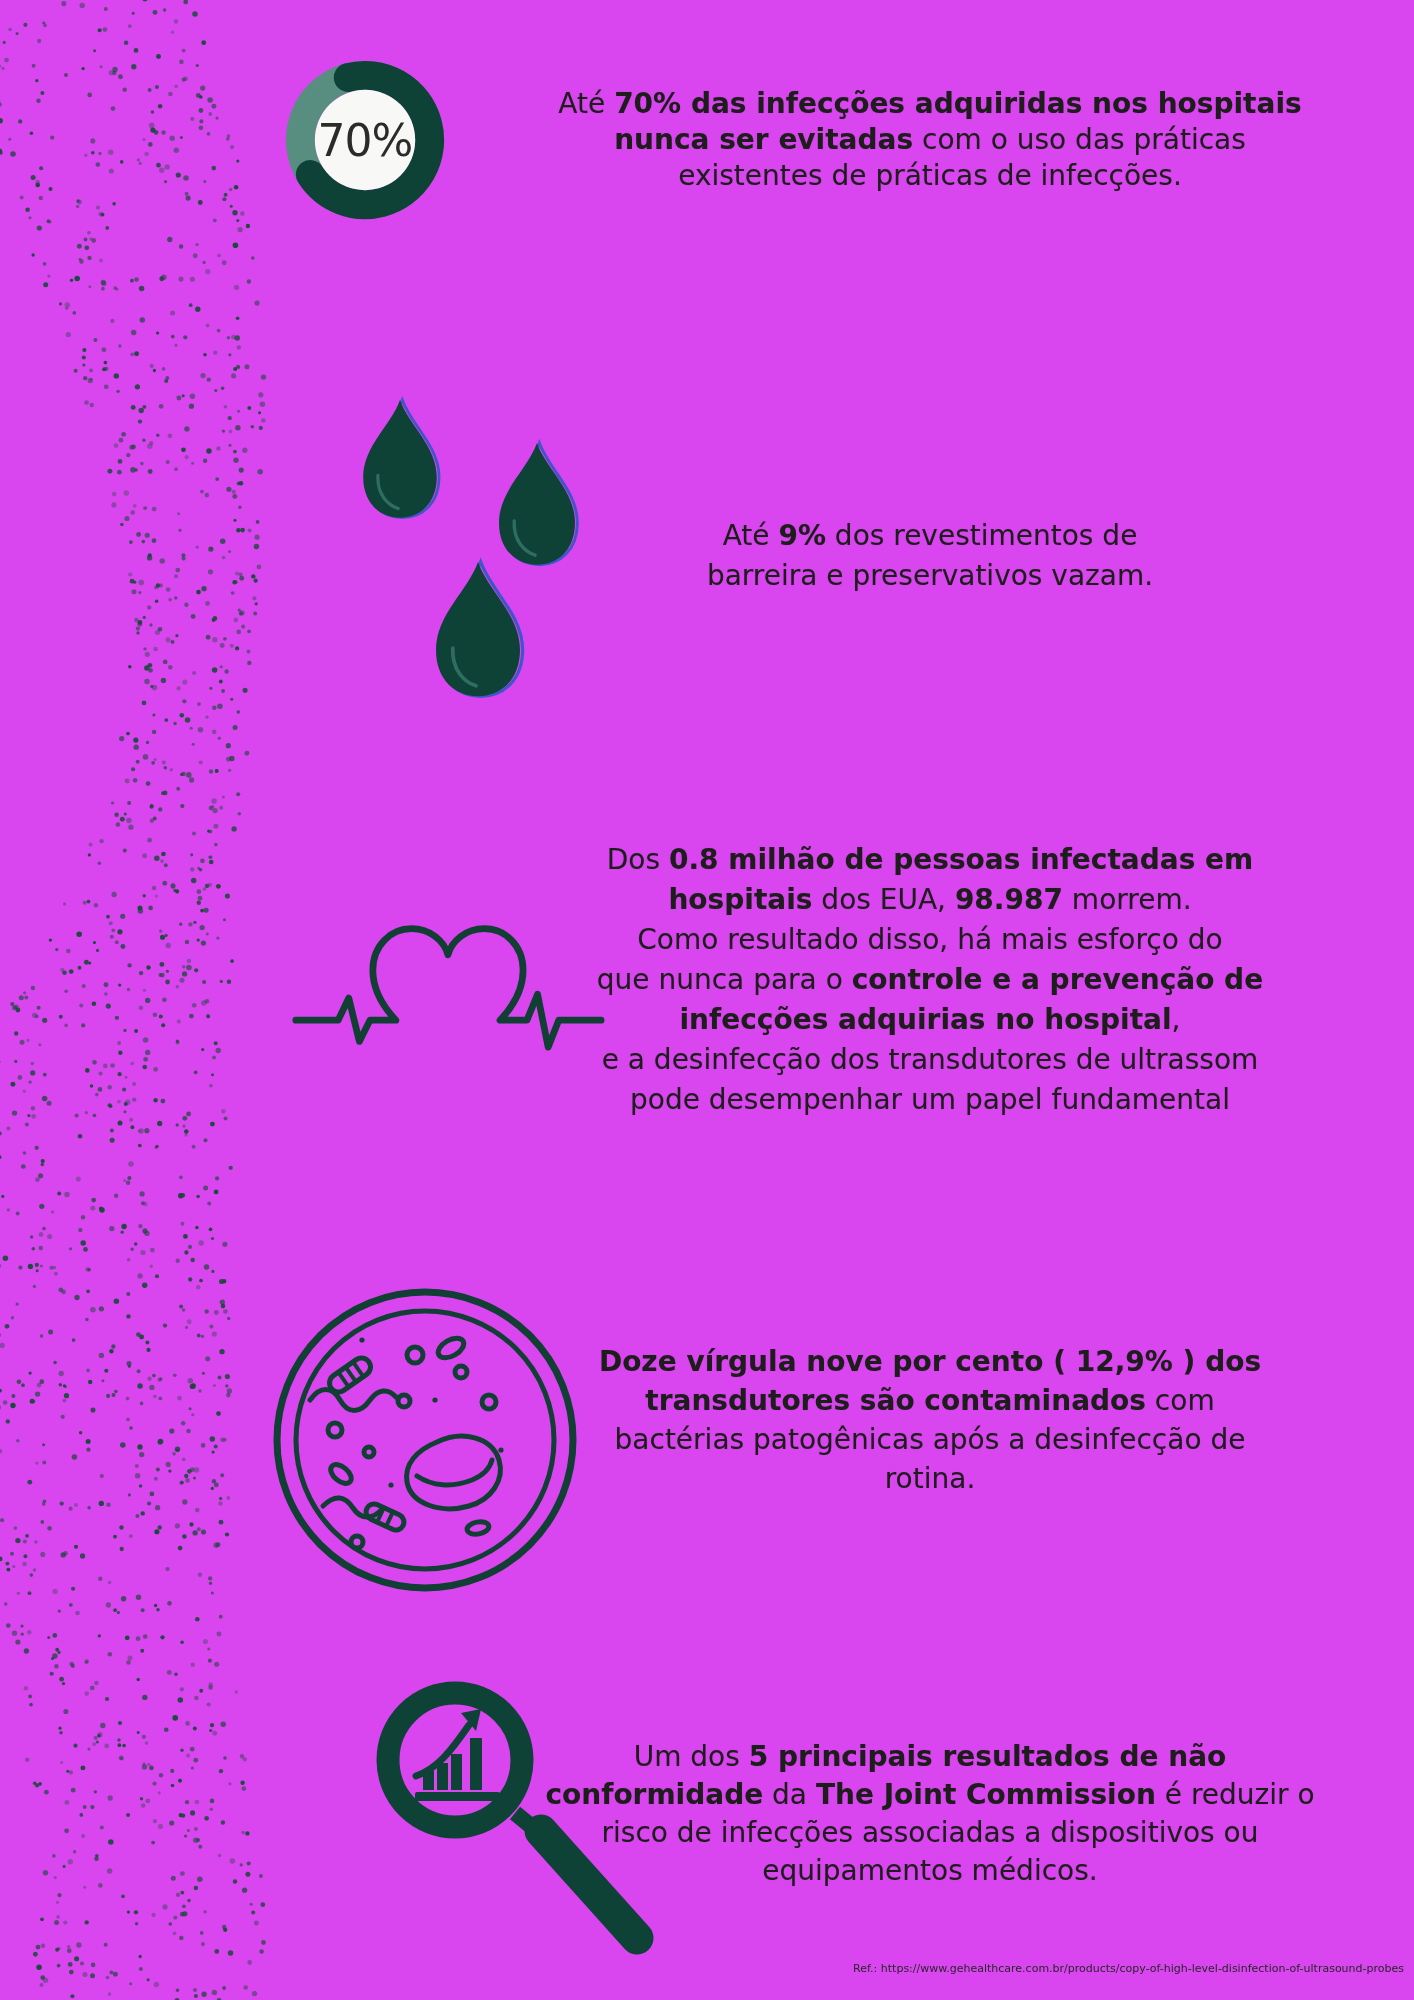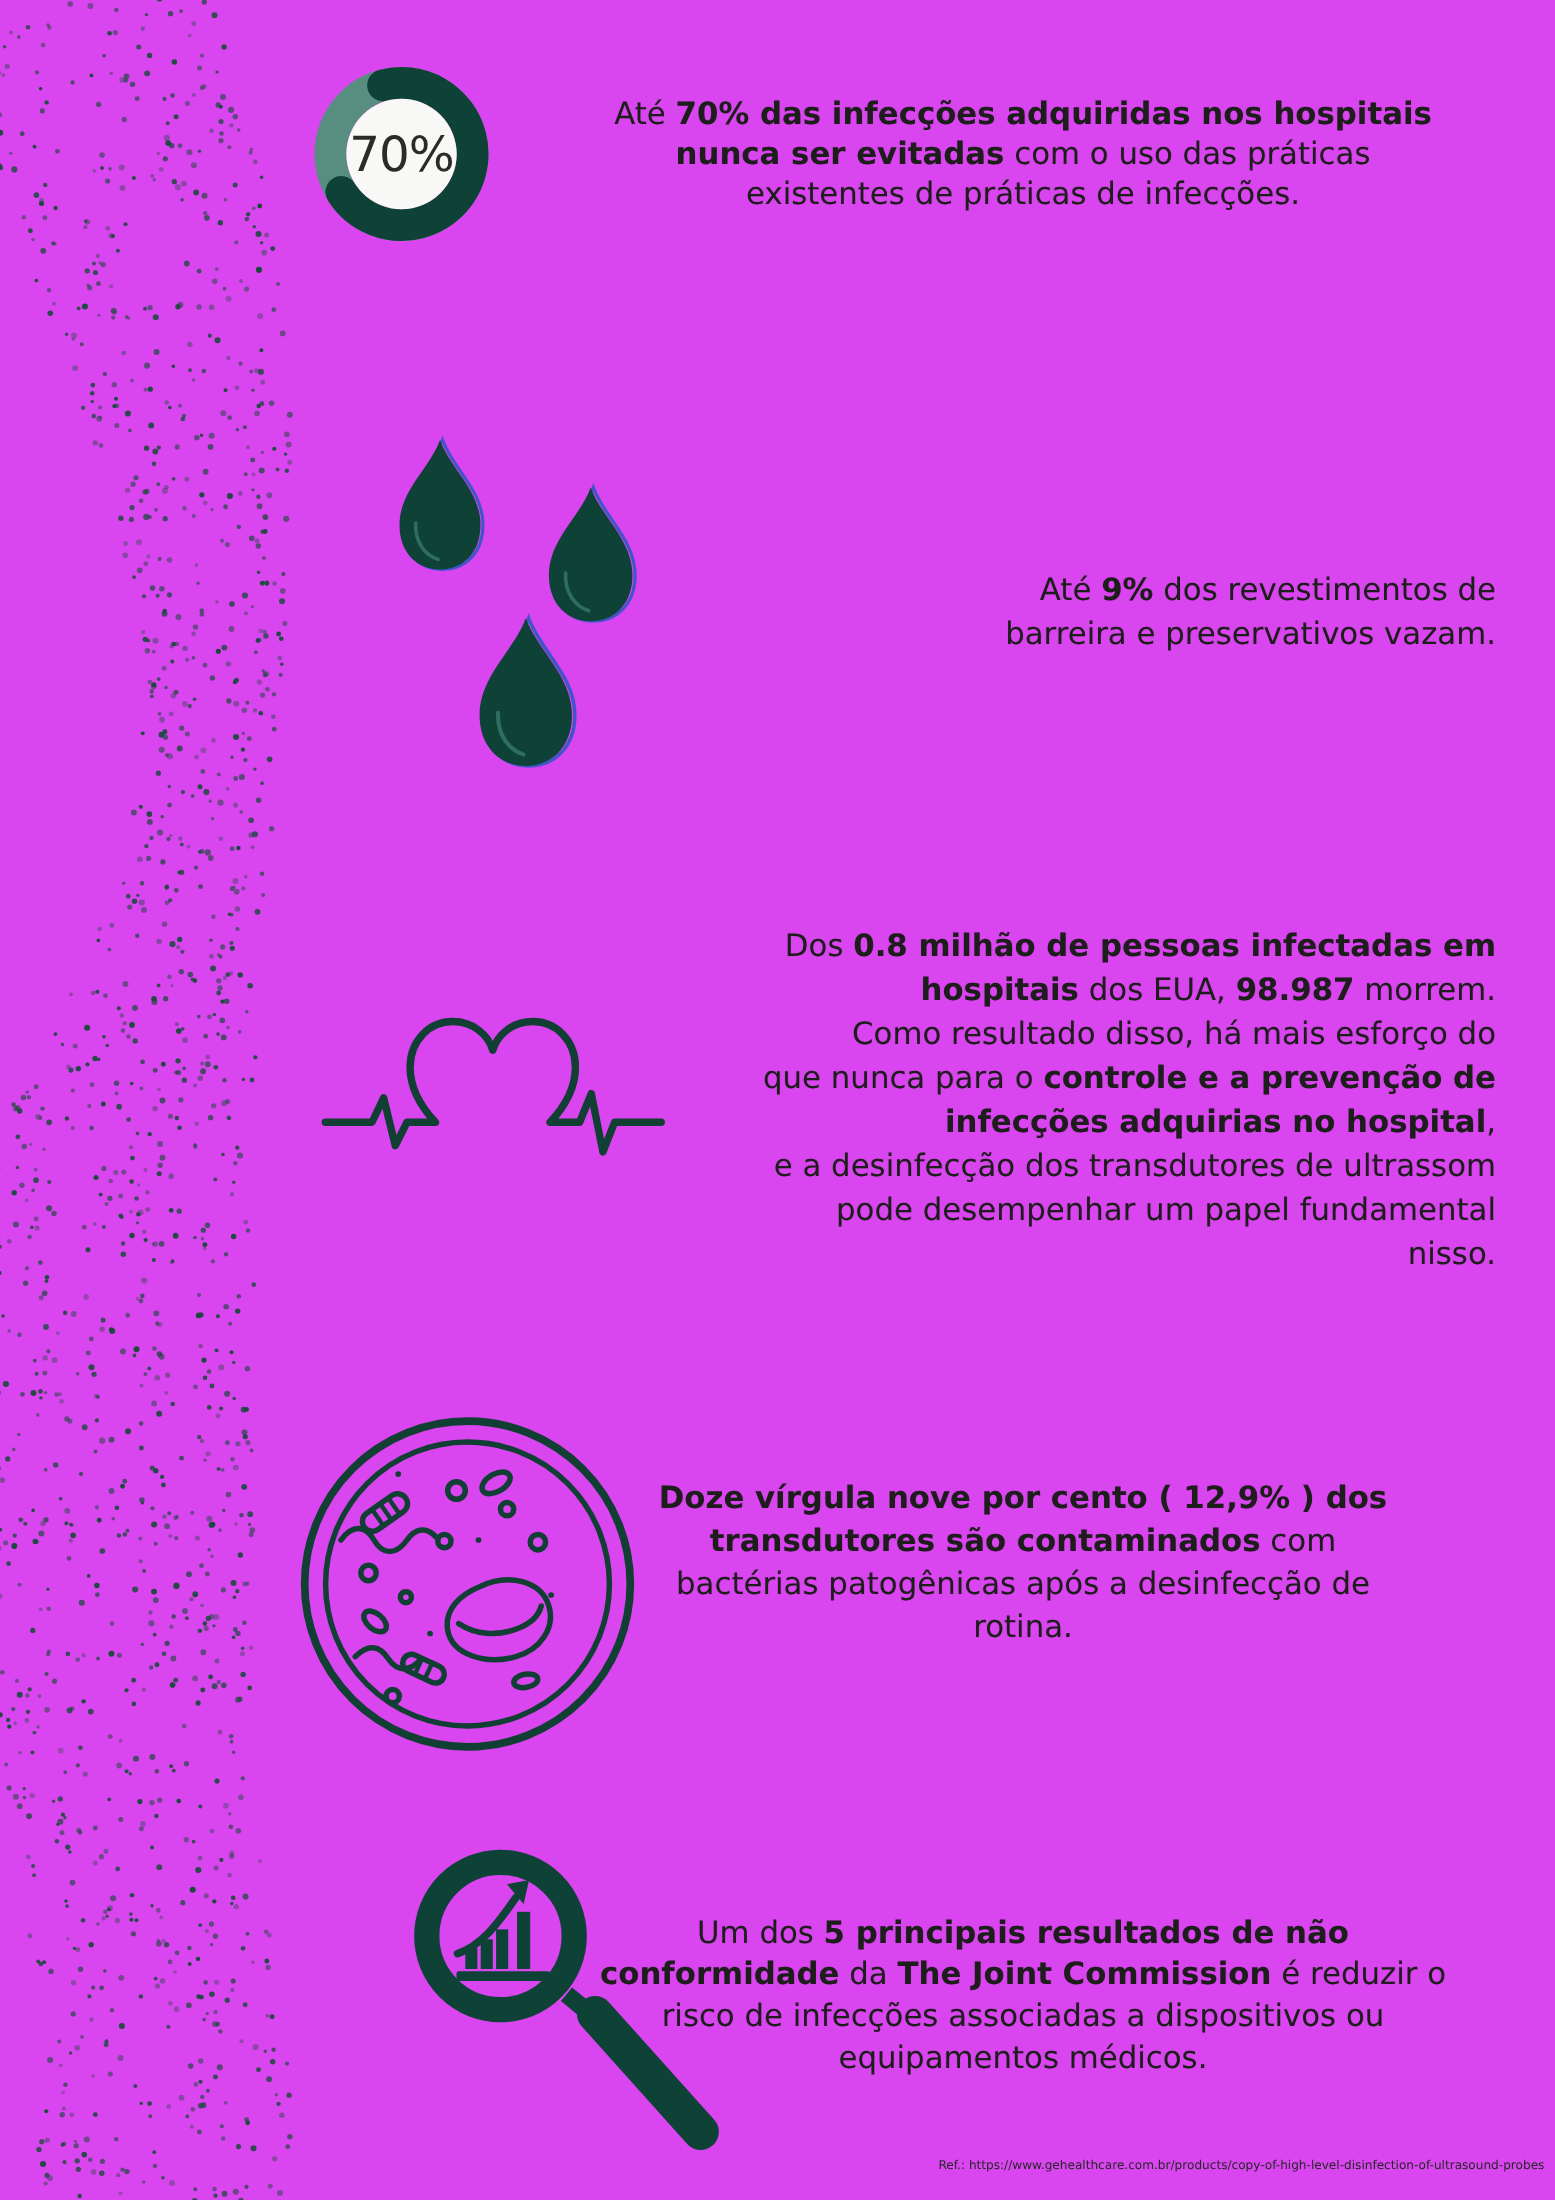--- a/index.html
+++ b/index.html
@@ -4,21 +4,21 @@
 <style>
   html,body{margin:0;padding:0;}
   body{background:#dcdcdc;font-family:"DejaVu Sans","Liberation Sans",sans-serif;}
   #canvas{position:relative;width:1414px;height:2000px;background:#d946ef;overflow:hidden;margin:0 auto;}
   svg{display:block;}
   .abs{position:absolute;}
   .txt{position:absolute;left:500px;width:860px;text-align:center;color:#1d1d1b;font-size:28px;text-shadow:0 0 1px rgba(0,0,0,.18);}
   .txt .line{white-space:nowrap;}
   .txt b{font-weight:700;}
   .lh36 .line{line-height:36px;}
-  .lh40 .line{line-height:40px;text-align:right;}
+  .lh40 .line{line-height:40px;}
   .lh39 .line{line-height:39px;}
   .lh38 .line{line-height:38px;}
   #donut-label{position:absolute;left:283px;top:58px;width:164px;height:164px;display:flex;align-items:center;justify-content:center;font-size:44px;color:#2b2b29;letter-spacing:-1px;}
   #footer-ref{position:absolute;right:10px;top:1962px;font-size:11px;color:#272727;}
 </style>
 </head>
 <body>
 
 <div id="canvas">
 
@@ -1411,21 +1411,20 @@
   </svg>
 
   <div class="txt lh40" style="top:840px">
     <div class="line"><span>Dos </span><b>0.8 milhão de pessoas infectadas em</b></div>
     <div class="line"><b>hospitais</b><span> dos EUA, </span><b>98.987</b><span> morrem.</span></div>
     <div class="line"><span>Como resultado disso, há mais esforço do</span></div>
     <div class="line"><span>que nunca para o </span><b>controle e a prevenção de</b></div>
     <div class="line"><b>infecções adquirias no hospital</b><span>,</span></div>
     <div class="line"><span>e a desinfecção dos transdutores de ultrassom</span></div>
     <div class="line"><span>pode desempenhar um papel fundamental</span></div>
-    <div class="line"><span>nisso.</span></div>
   </div>
 
   <svg class="abs" style="left:265px;top:1280px" width="320" height="320" viewBox="0 0 320 320">
     <g fill="none" stroke="#123f34" stroke-linecap="round">
       <circle cx="160" cy="160" r="148" stroke-width="7"></circle>
       <circle cx="160" cy="160" r="129" stroke-width="5"></circle>
 
       <g transform="translate(85,95) rotate(-35)">
         <rect x="-23" y="-9" width="46" height="18" rx="9" stroke-width="5"></rect>
         <path d="M -8,-9 V 9 M 1,-9 V 9 M 10,-9 V 9" stroke-width="4"></path>

